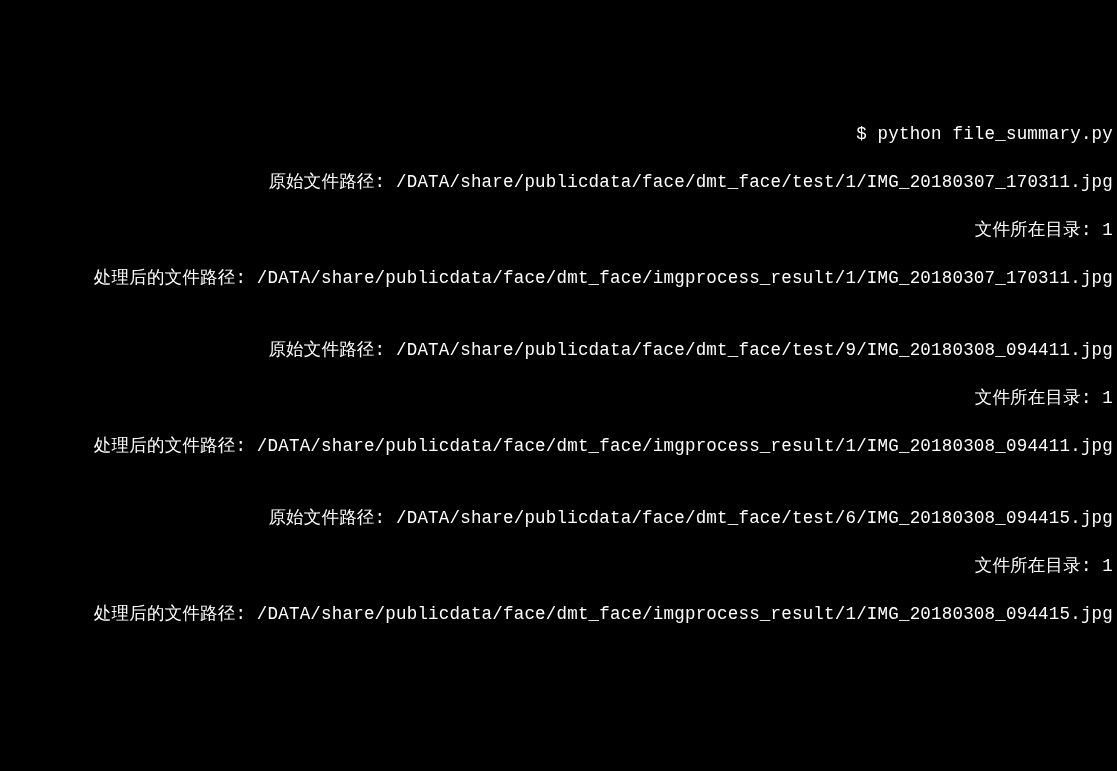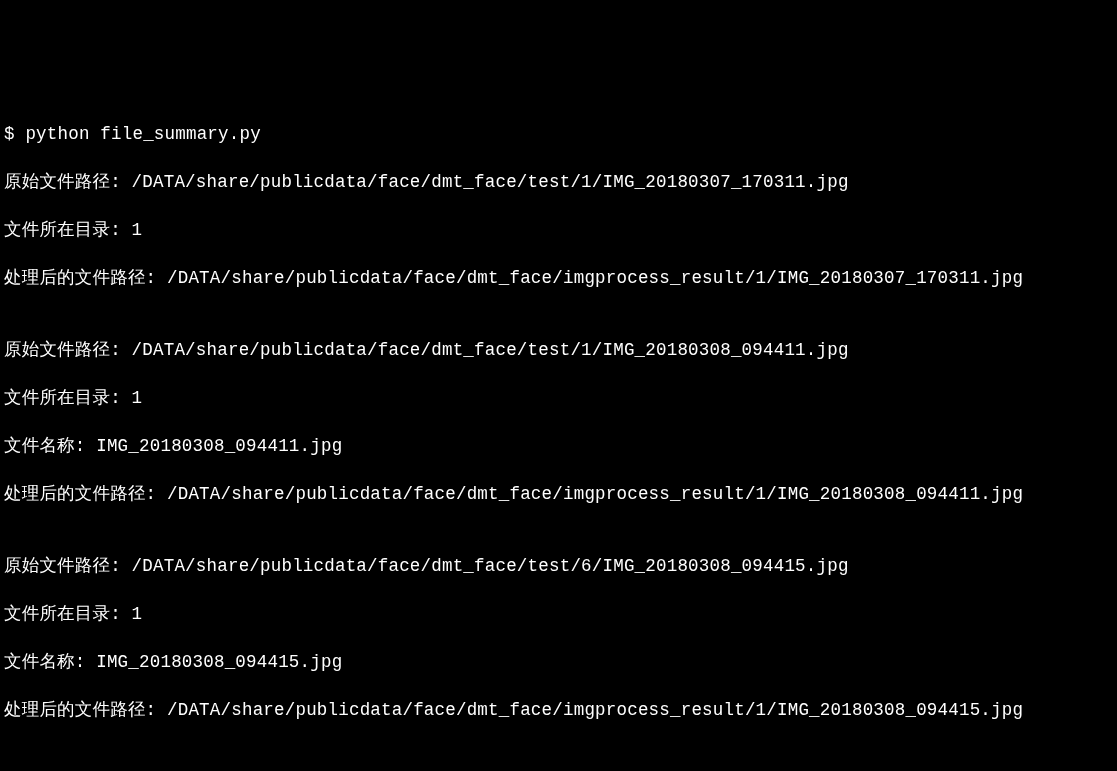--- a/index.html
+++ b/index.html
@@ -14,41 +14,40 @@
     height: 771px;
     overflow: hidden;
     white-space: pre;
     letter-spacing: 0.2px;
   }
   .terminal {
     padding: 2px 4px;
   }
   .line {
     display: block;
+    text-align: right;
   }
 </style>
 </head>
 <body>
 
 
 
 <div class="terminal">
 <span class="line"><span>$ </span><span>python file_summary.py</span></span><div id="entries-container">
 <span class="line"><span>原始文件路径: </span><span>/DATA/share/publicdata/face/dmt_face/test/1/IMG_20180307_170311.jpg</span></span>
 <span class="line"><span>文件所在目录: </span><span>1</span></span>
 <span class="line"><span>处理后的文件路径: </span><span>/DATA/share/publicdata/face/dmt_face/imgprocess_result/1/IMG_20180307_170311.jpg</span></span>
 
-<span class="line"><span>原始文件路径: </span><span>/DATA/share/publicdata/face/dmt_face/test/1/IMG_20180308_094411.jpg</span></span>
+<span class="line"><span>原始文件路径: </span><span>/DATA/share/publicdata/face/dmt_face/test/9/IMG_20180308_094411.jpg</span></span>
 <span class="line"><span>文件所在目录: </span><span>1</span></span>
-<span class="line"><span>文件名称: </span><span>IMG_20180308_094411.jpg</span></span>
 <span class="line"><span>处理后的文件路径: </span><span>/DATA/share/publicdata/face/dmt_face/imgprocess_result/1/IMG_20180308_094411.jpg</span></span>
 
 <span class="line"><span>原始文件路径: </span><span>/DATA/share/publicdata/face/dmt_face/test/6/IMG_20180308_094415.jpg</span></span>
 <span class="line"><span>文件所在目录: </span><span>1</span></span>
-<span class="line"><span>文件名称: </span><span>IMG_20180308_094415.jpg</span></span>
 <span class="line"><span>处理后的文件路径: </span><span>/DATA/share/publicdata/face/dmt_face/imgprocess_result/1/IMG_20180308_094415.jpg</span></span>
 
 
 
 
 
 
 
 
 

